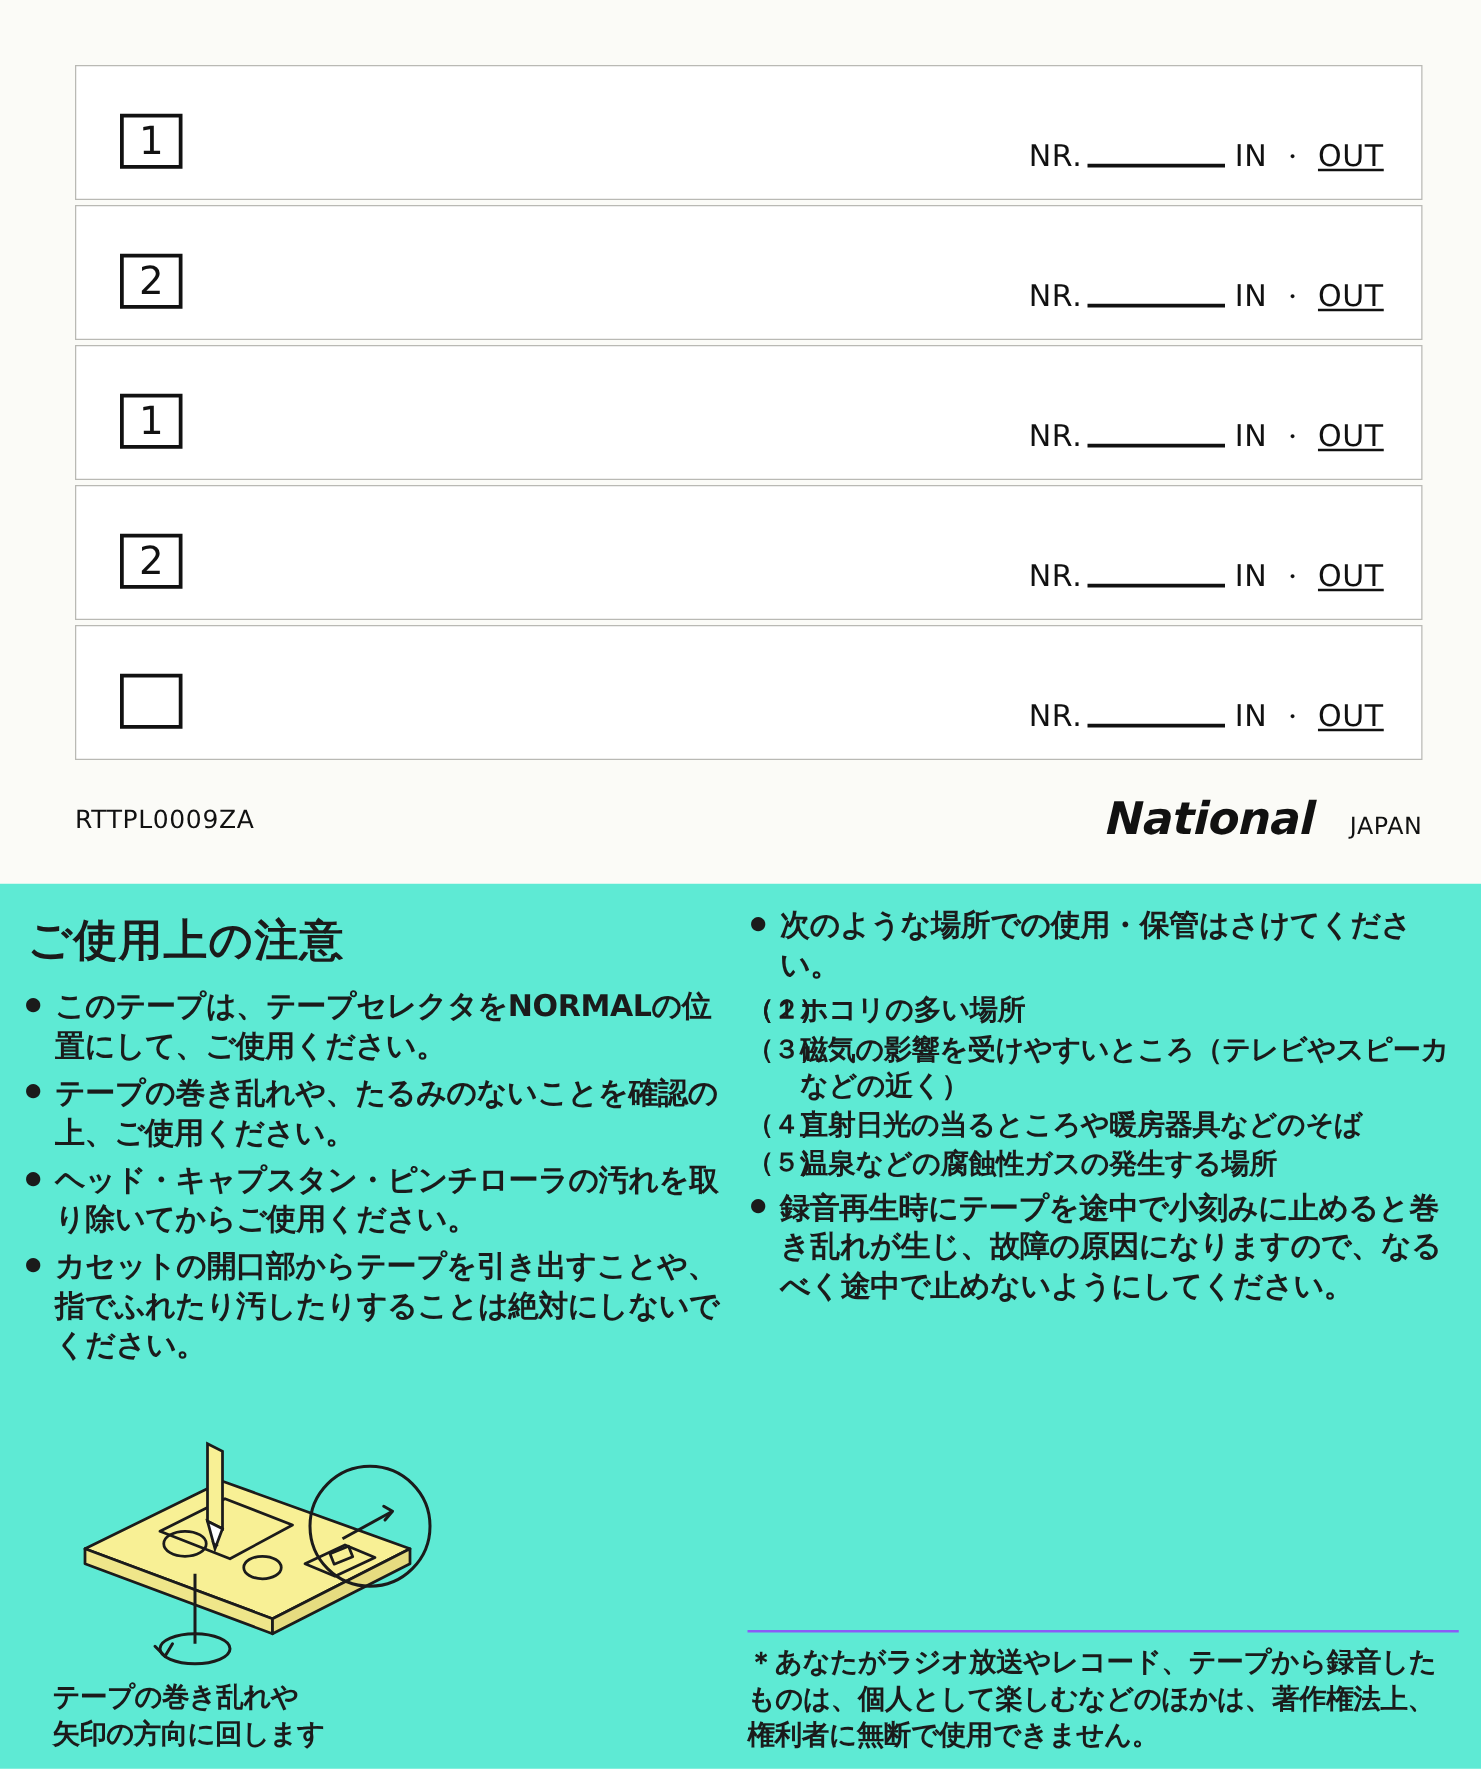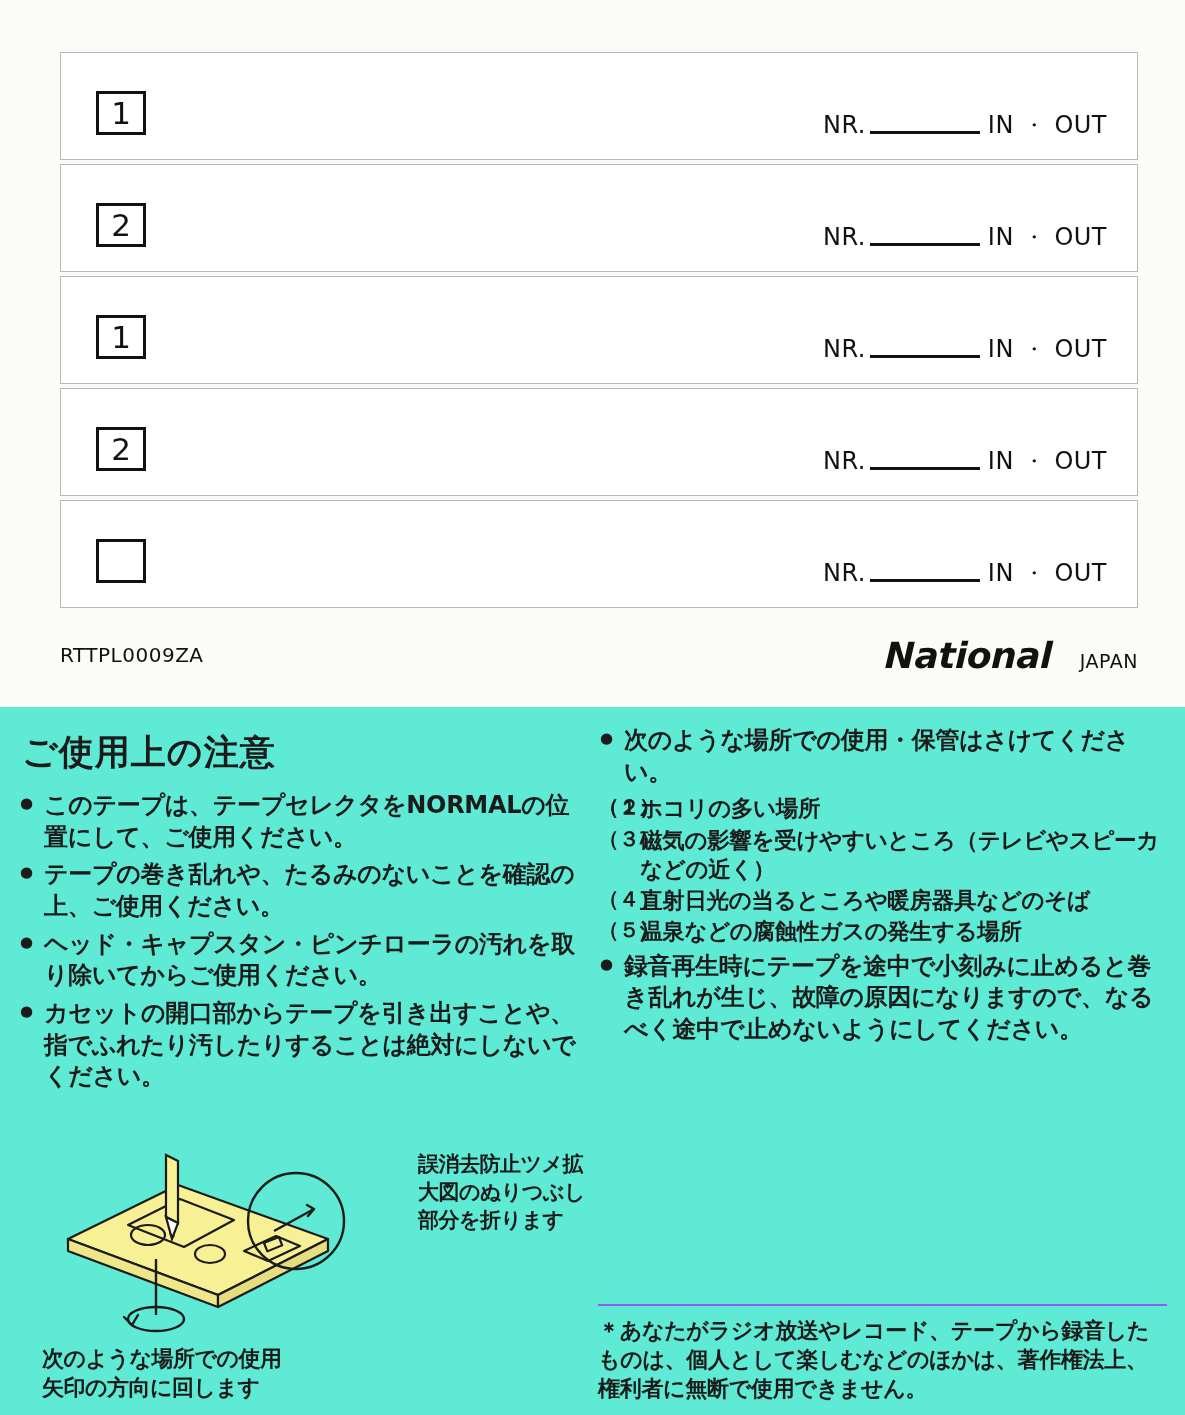--- a/index.html
+++ b/index.html
@@ -72,21 +72,21 @@
   }
   .nr-label { margin-right: 2px; padding-bottom: 2px; }
   .nr-line {
     display: inline-block;
     width: 110px;
     border-bottom: 3px solid #111;
     margin: 0 8px 7px 2px;
   }
   .nr-in  { padding-bottom: 2px; }
   .nr-dot { padding: 0 10px 2px 10px; font-size: 20px; }
-  .nr-out { padding-bottom: 2px; }
+  .nr-out { padding-bottom: 2px; text-decoration: underline; }
 
   #card-footer {
     position: absolute;
     left: 60px;
     right: 47px;
     top: 630px;
     height: 50px;
     display: flex;
     align-items: center;
     justify-content: space-between;
@@ -363,22 +363,21 @@
             <path d="M286 62 L279 58 M286 62 L280 69" fill="#1b1b1b" stroke-linecap="round"></path>
           </g>
 
           <g fill="none" stroke="#1b1b1b" stroke-width="2.4">
             <path d="M128 112 L128 168"></path>
             <ellipse cx="128" cy="172" rx="28" ry="12"></ellipse>
             <path d="M104 178 L96 170 M104 178 L110 168" stroke-linecap="round"></path>
           </g>
         </svg>
 
-        <div id="tab-caption">誤消去防止ツメ拡大図のぬりつぶし部分を折ります</div>
-        <div id="slack-caption" style="white-space: pre-line;">次のような場所での使用
+        <div id="slack-caption" style="white-space: pre-line;">テープの巻き乱れや
 矢印の方向に回します</div>
       </div>
     </div>
 
     <div class="col-right">
       <ul class="bullets">
         <li>次のような場所での使用・保管はさけてください。</li>
       </ul>
 
       <ol class="numbered">

